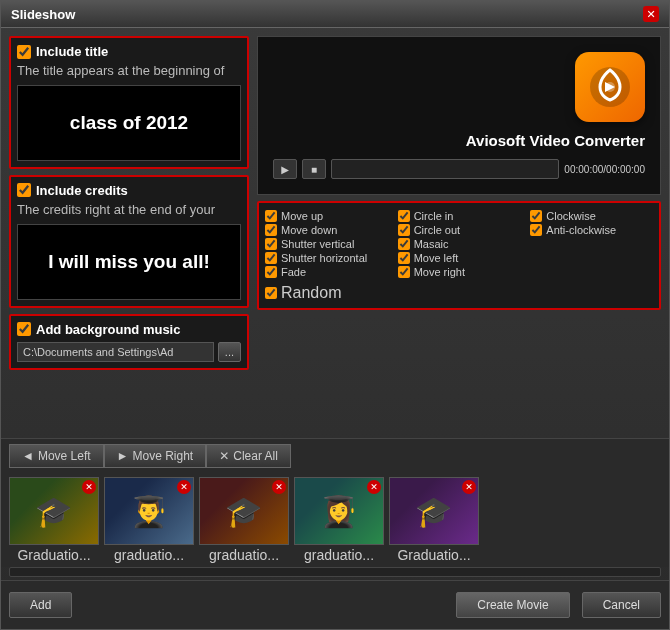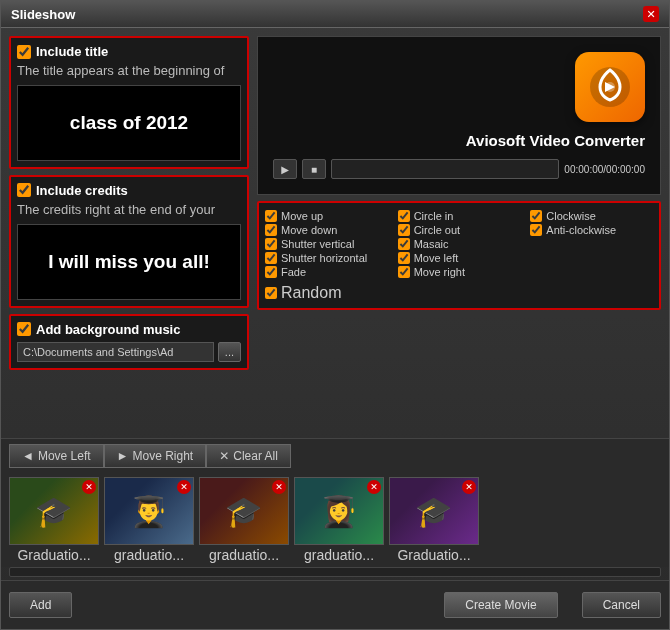--- a/index.html
+++ b/index.html
@@ -549,19 +549,19 @@
         <span class="film-label">Graduatio...</span>
       </div>
 
     </div>
   </div>
 
   <div class="scrollbar-row"></div>
 
   <div class="action-bar">
     <button class="action-btn">Add</button>
-    <div style="display:flex;gap:24px;align-items:center;">
+    <div style="display:flex;gap:12px;align-items:center;">
       <button class="action-btn primary">Create Movie</button>
       <button class="action-btn">Cancel</button>
     </div>
   </div>
 
 </div>
 
 </body></html>

